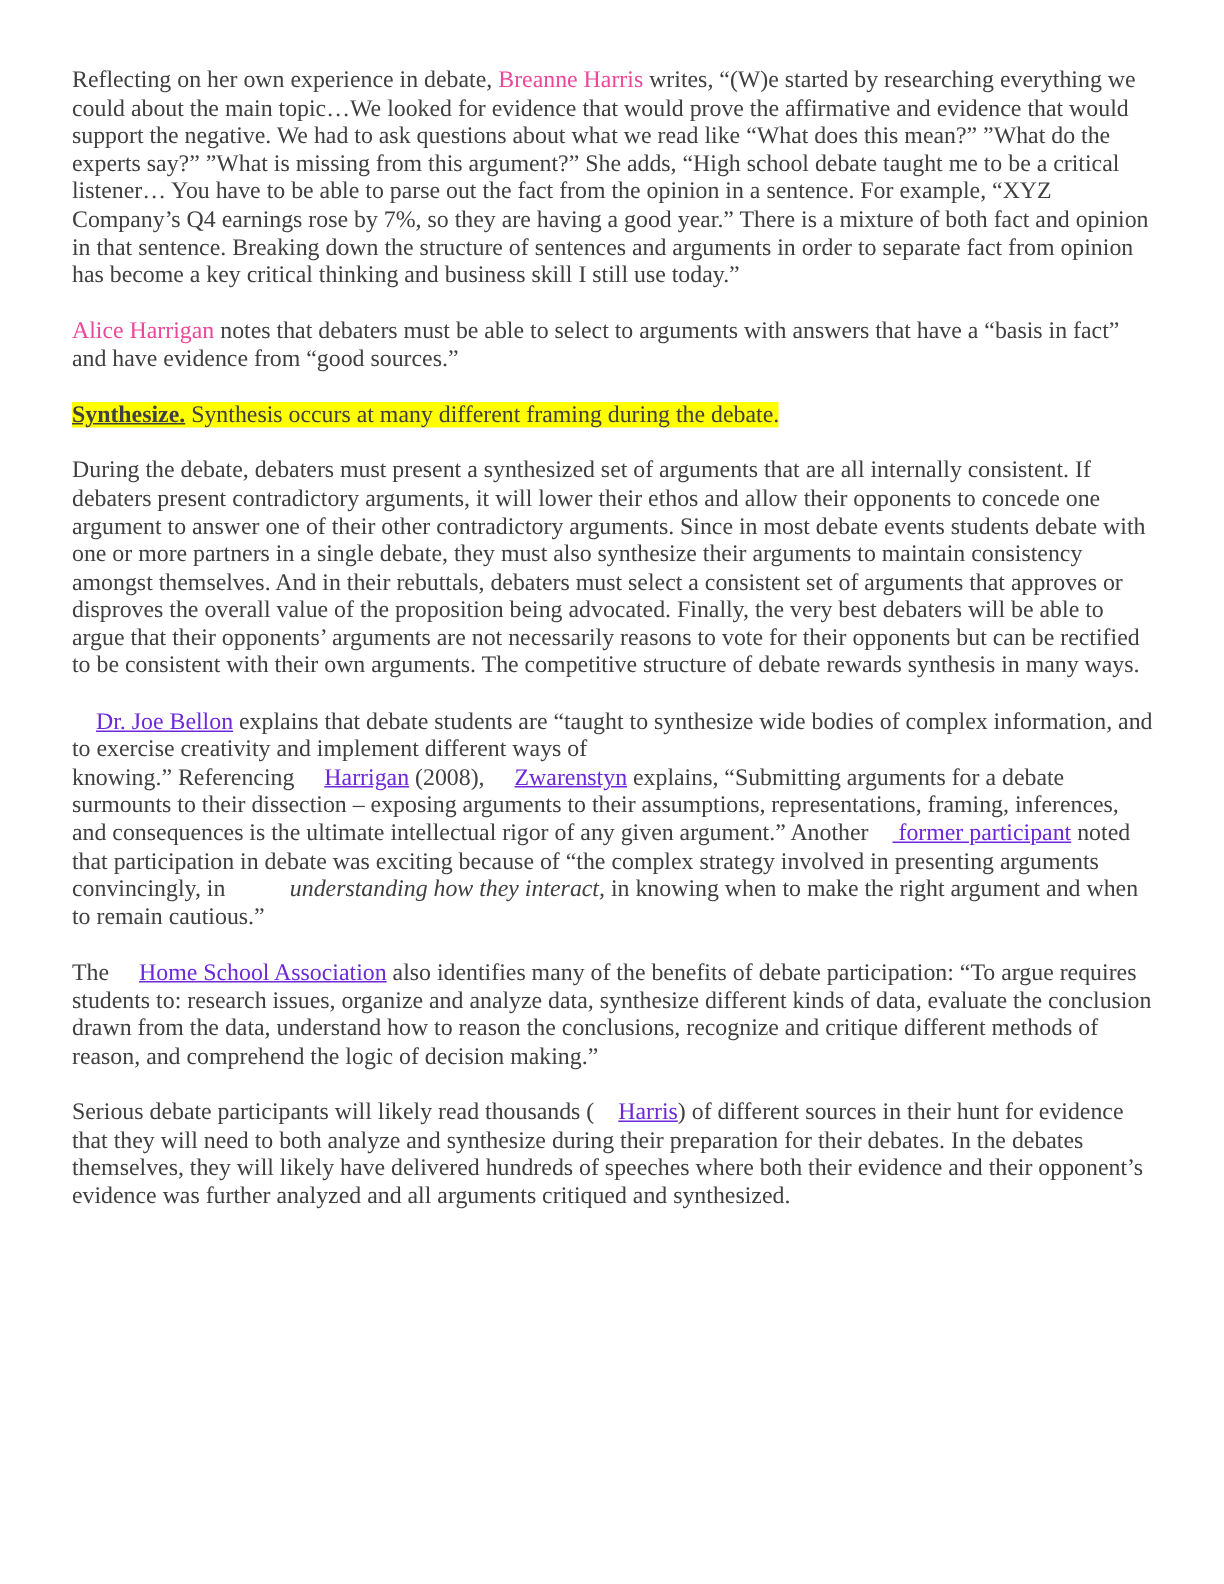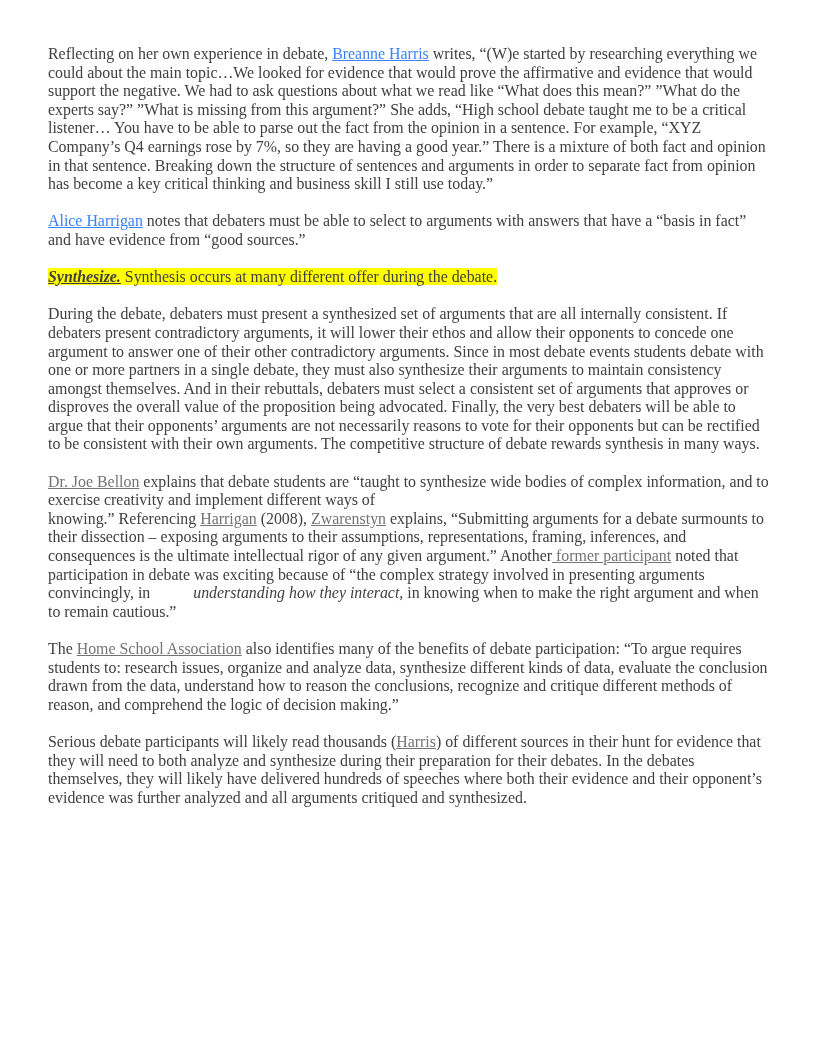--- a/index.html
+++ b/index.html
@@ -3,36 +3,36 @@
 <meta charset="utf-8">
 <style>
   html, body { margin:0; padding:0; background:#ffffff; }
   body { width:816px; height:1056px; overflow:hidden; position:relative; }
   .page {
     position:absolute; left:48px; top:45px; width:724px;
     font-family:"Liberation Serif", "DejaVu Serif", serif;
     font-size:15.9px; line-height:18.6px; color:#404040;
   }
   .page p { margin:0 0 18.6px 0; }
-  .name { color:#3b82f6;text-decoration:underline; }
-  a.link { color:#737373; text-decoration:underline; }
+  .name { color:#ec4899; }
+  a.link { color:#6d28d9; text-decoration:underline;margin-left:16px; }
   .hl { background:#ffff00; }
-  .hl-title { font-weight:bold; font-style:italic; text-decoration:underline;margin-top:16px; }
+  .hl-title { font-weight:bold; text-decoration:underline;margin-top:16px; }
   em { font-style:italic;margin-left:39px; }
 </style>
 </head>
 <body>
 
 <div class="page">
 
   <p><span>Reflecting on her own experience in debate, </span><span class="name">Breanne Harris</span><span> writes, “(W)e started by researching everything we could about the main topic…We looked for evidence that would prove the affirmative and evidence that would support the negative.  We had to ask questions about what we read like “What does this mean?”  ”What do the experts say?”  ”What is missing from this argument?” She adds,  “High school debate taught me to be a critical listener… You have to be able to parse out the fact from the opinion in a sentence.  For example, “XYZ Company’s Q4 earnings rose by 7%, so they are having a good year.”  There is a mixture of both fact and opinion in that sentence.  Breaking down the structure of sentences and arguments in order to separate fact from opinion has become a key critical thinking and business skill I still use today.”</span></p>
 
   <p><span class="name">Alice Harrigan</span><span> notes that debaters must be able to select to arguments with answers that have a “basis in fact” and have evidence from “good sources.”</span></p>
 
-  <p><span class="hl"><span class="hl-title">Synthesize.</span><span> Synthesis occurs at many different offer during the debate.</span></span></p>
+  <p><span class="hl"><span class="hl-title">Synthesize.</span><span> Synthesis occurs at many different framing during the debate.</span></span></p>
 
 
   <p>During the debate, debaters must present a synthesized set of arguments that are all internally consistent. If debaters present contradictory arguments, it will lower their ethos and allow their opponents to concede one argument to answer one of their other contradictory arguments. Since in most debate events students debate with one or more partners in a single debate, they must also synthesize their arguments to maintain consistency amongst themselves. And in their rebuttals, debaters must select a consistent set of arguments that approves or disproves the overall value of the proposition being advocated. Finally, the very best debaters will be able to argue that their opponents’ arguments are not necessarily reasons to vote for their opponents but can be rectified to be consistent with their own arguments. The competitive structure of debate rewards synthesis in many ways.</p>
 
 
   <p><a href="#" class="link">Dr. Joe Bellon</a><span> explains that debate students are “taught to synthesize wide bodies of complex information, and to exercise creativity and implement different ways of</span><br><span>knowing.” Referencing </span><a href="#" class="link">Harrigan</a><span> (2008), </span><a href="#" class="link">Zwarenstyn</a><span> explains,  “Submitting arguments for a debate surmounts to their dissection – exposing arguments to their assumptions, representations, framing, inferences, and consequences is the ultimate intellectual rigor of any given argument.” Another</span><a href="#" class="link"> former participant</a><span> noted that participation in debate was exciting because of “the complex strategy involved in presenting arguments convincingly, in </span><em>understanding how they interact,</em><span> in knowing when to make the right argument and when to remain cautious.”</span></p>
 
   <p><span>The </span><a href="#" class="link">Home School Association</a><span> also identifies many of the benefits of debate participation: “To argue requires students to: research issues, organize and analyze data, synthesize different kinds of data, evaluate the conclusion drawn from the data, understand how to reason the conclusions, recognize and critique different methods of reason, and comprehend the logic of decision making.”</span></p>
 
   <p><span>Serious debate participants will likely read thousands (</span><a href="#" class="link">Harris</a><span>) of different sources in their hunt for evidence that they will need to both analyze and synthesize during their preparation for their debates. In the debates themselves, they will likely have delivered hundreds of speeches where both their evidence and their opponent’s evidence was further analyzed and all arguments critiqued and synthesized.</span></p>

